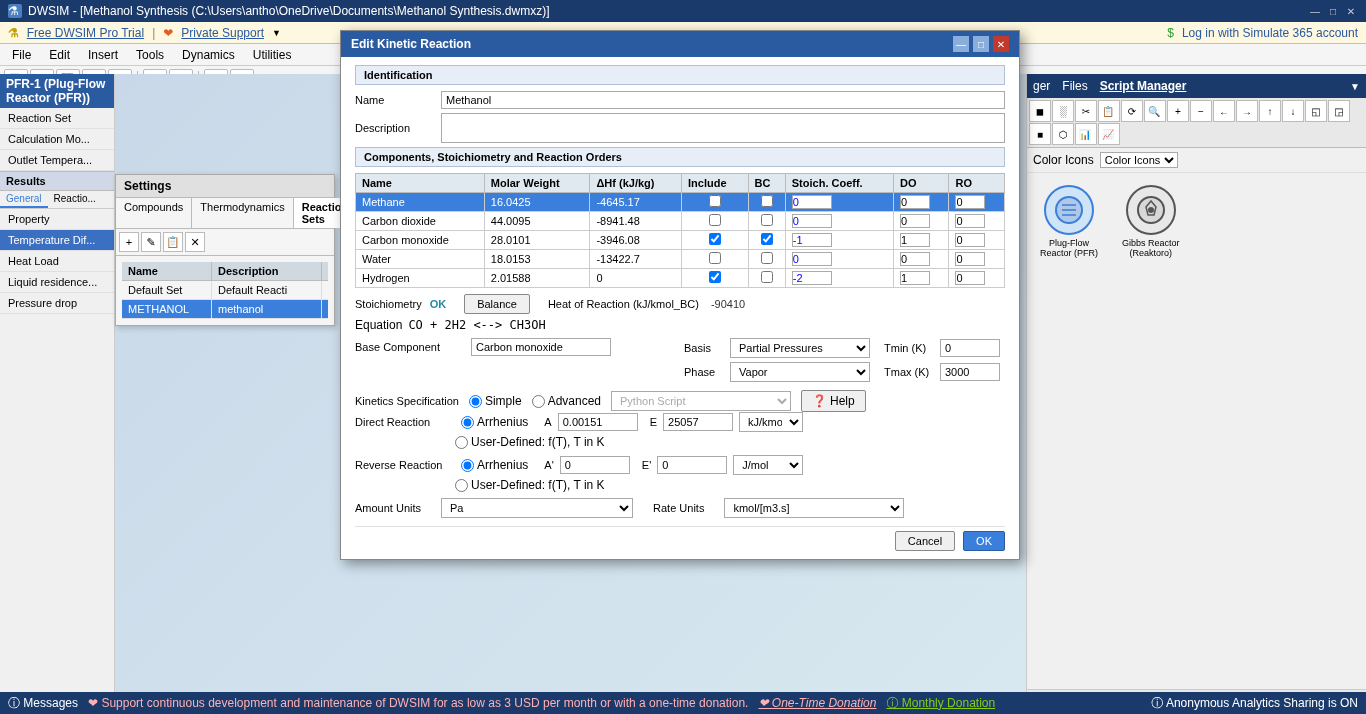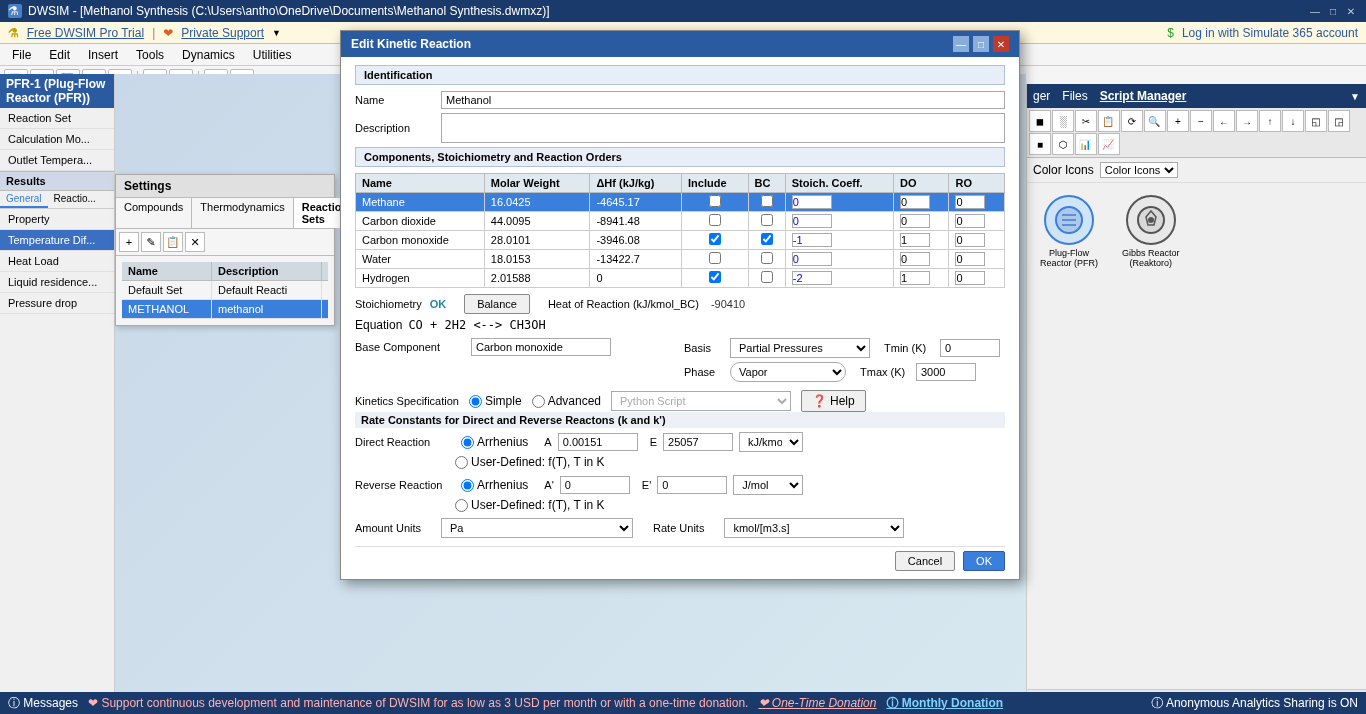--- a/index.html
+++ b/index.html
@@ -242,21 +242,21 @@
       justify-content: space-between;
       padding: 0 8px;
       font-size: 11px;
     }
     .pro-bar-left { display: flex; align-items: center; gap: 8px; }
     .pro-bar-right { display: flex; align-items: center; gap: 8px; }
 
     
     .right-area {
       position: absolute;
-      top: 84px;
+      top: 74px;
       right: 0;
       width: 340px;
       bottom: 22px;
       background: #f0f0f0;
       border-left: 1px solid #ccc;
       overflow: hidden;
     }
     .right-top-bar {
       background: #1a3a6b;
       color: white;
@@ -630,21 +630,21 @@
         <div class="kinetic-row">
           <span style="font-size:11px; min-width:40px;">Basis</span>
           <select class="kinetic-dropdown" style="width:140px;">
             <option>Partial Pressures</option>
           </select>
           <span style="font-size:11px; min-width:50px; margin-left:8px;">Tmin (K)</span>
           <input type="text" class="kinetic-value" value="0" style="width: 60px;">
         </div>
         <div class="kinetic-row">
           <span style="font-size:11px; min-width:40px;">Phase</span>
-          <select class="kinetic-dropdown" style="width:116px;border-radius:10px;">
+          <select class="kinetic-dropdown" style="width:140px;">
             <option>Vapor</option>
           </select>
           <span style="font-size:11px; min-width:50px; margin-left:8px;">Tmax (K)</span>
           <input type="text" class="kinetic-value" value="3000" style="width: 60px;">
         </div>
       </div>
     </div>
 
     <div style="display:flex; align-items:center; gap:10px; ">
       <span style="font-size:11px;">Kinetics Specification</span>
@@ -660,21 +660,20 @@
       </div>
       <select class="kinetic-dropdown" style="width:180px; color:#aaa;">
         <option>Python Script</option>
       </select>
       <button class="help-btn">
         <span>❓</span>
         <span>Help</span>
       </button>
     </div>
 
-    <div style="font-size:11px; font-weight:bold; margin-bottom:4px; background:#eef0f8; padding:2px 6px;">Rate Constants for Direct and Reverse Reactons (k and k')</div>
     <div class="rate-row">
       <span class="rate-label">Direct Reaction</span>
       <label class="radio-item">
         <input type="radio" name="direct" checked="" style="">
         <span>Arrhenius</span>
       </label>
       <span style="font-size:11px; margin-left:10px;">A</span>
       <input type="text" class="rate-input" value="0.00151" style="width: 80px;">
       <span style="font-size:11px; margin-left:6px;">E</span>
       <input type="text" class="rate-input" value="25057" style="width: 70px;">
@@ -724,15 +723,15 @@
       <button class="btn">Cancel</button>
       <button class="btn btn-primary">OK</button>
     </div>
   </div>
 </div>
 
 <div class="bottom-bar">
   <span style="cursor:pointer;">ⓘ Messages</span>
   <span style="color:#ffb0b0;">❤ Support continuous development and maintenance of DWSIM for as low as 3 USD per month or with a one-time donation.</span>
   <span style="cursor:pointer; color:#ffb0b0; text-decoration:underline;font-style:italic;">❤ One-Time Donation</span>
-  <span style="cursor:pointer; color:#7dd3fc; text-decoration:underline;font-weight:bold;">ⓘ Monthly Donation</span>
+  <span style="cursor:pointer; color:#84cc16; text-decoration:underline;">ⓘ Monthly Donation</span>
   <span style="margin-left:auto;">ⓘ Anonymous Analytics Sharing is ON</span>
 </div>
 
 </body></html>

